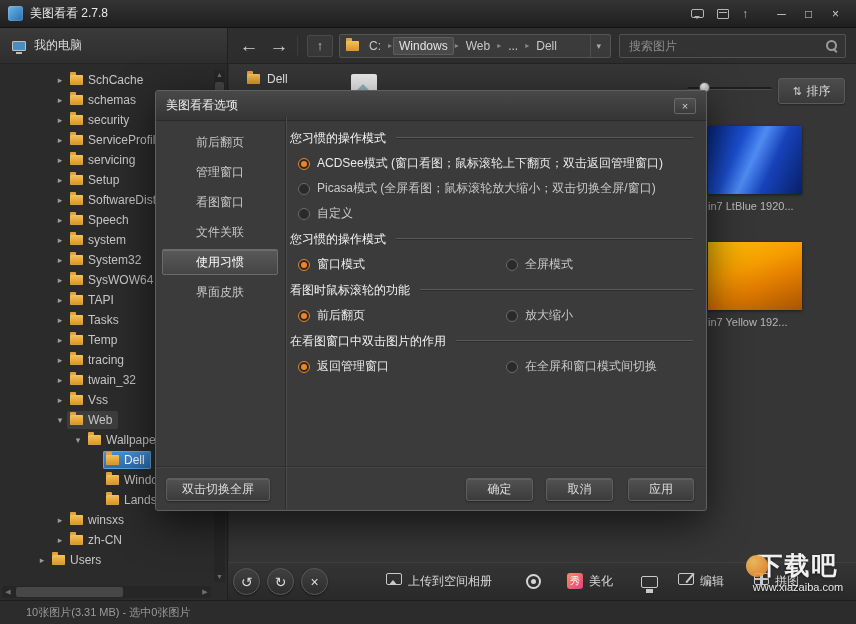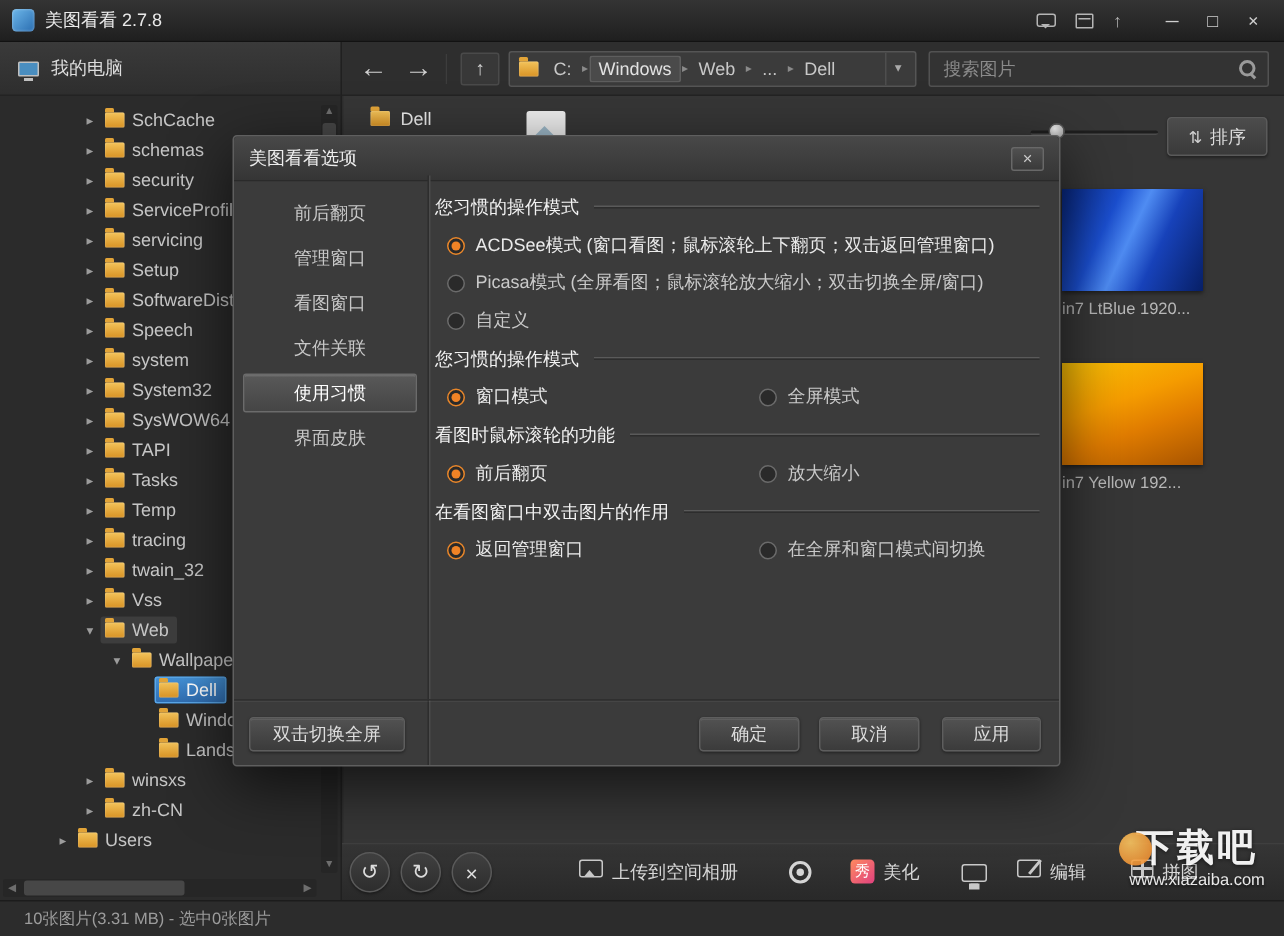--- a/index.html
+++ b/index.html
@@ -107,21 +107,21 @@
   .ico-xiu{width:16px;height:16px;border-radius:3px;background:linear-gradient(135deg,#ff8a5f,#e0417f);
     color:#fff;font-size:10px;display:flex;align-items:center;justify-content:center;}
   .ico-screen{width:17px;height:12px;border:1px solid #c9c9c9;border-radius:2px;position:relative;}
   .ico-screen::after{content:"";position:absolute;left:5px;bottom:-4px;width:5px;height:2px;background:#c9c9c9;box-shadow:0 1px 0 1px #c9c9c9;}
   .ico-edit{width:16px;height:12px;border:1px solid #c9c9c9;border-radius:2px;position:relative;}
   .ico-edit::after{content:"";position:absolute;right:2px;top:-2px;width:2px;height:12px;background:#c9c9c9;transform:rotate(40deg);}
   .ico-collage{width:15px;height:12px;border:1px solid #c9c9c9;border-radius:2px;
     background:linear-gradient(#0000 0 42%,#c9c9c9 42% 58%,#0000 58%),linear-gradient(90deg,#0000 0 42%,#c9c9c9 42% 58%,#0000 58%);}
   
   .statusbar{position:absolute;left:0;right:0;bottom:0;height:24px;background:#2c2c2c;border-top:1px solid #1c1c1c;
-    display:flex;align-items:center;padding:0 16px;color:#9c9c9c;font-size:11px;}
+    display:flex;align-items:center;padding:0 26px;color:#9c9c9c;font-size:11px;}
   
   .dialog{position:absolute;left:155px;top:90px;width:552px;height:421px;z-index:50;
     background:#3b3b3b;border:1px solid #5f5f5f;border-radius:3px;box-shadow:0 12px 40px rgba(0,0,0,.65);}
   .dlg-title{height:30px;background:linear-gradient(#484848,#353535);border-bottom:1px solid #2a2a2a;
     border-radius:3px 3px 0 0;display:flex;align-items:center;padding:0 10px;color:#ededed;font-size:12px;}
   .dlg-close{margin-left:auto;width:22px;height:16px;border:1px solid #686868;border-radius:2px;
     background:linear-gradient(#505050,#3a3a3a);color:#ccc;font-size:11px;display:flex;align-items:center;justify-content:center;}
   .dlg-menu{position:absolute;left:6px;top:38px;width:116px;}
   .dlg-menu-item{height:26px;margin-bottom:4px;display:flex;align-items:center;justify-content:center;
     color:#c8c8c8;font-size:12px;border-radius:2px;border:1px solid transparent;}

